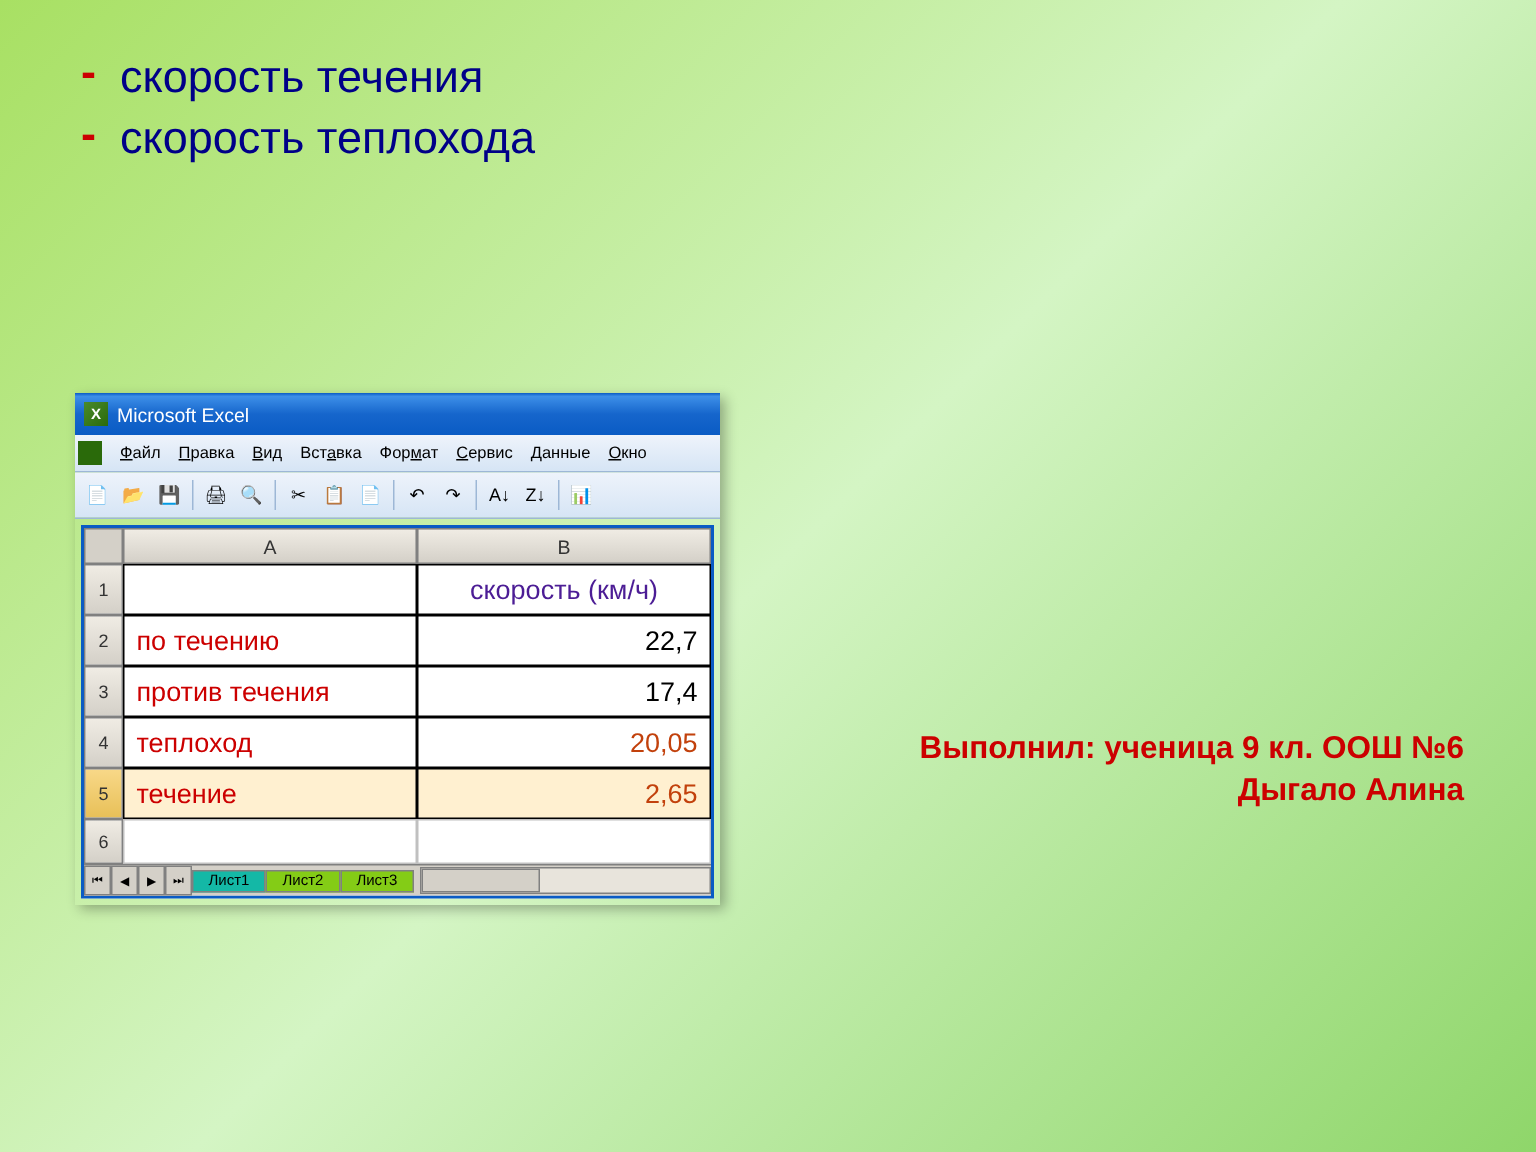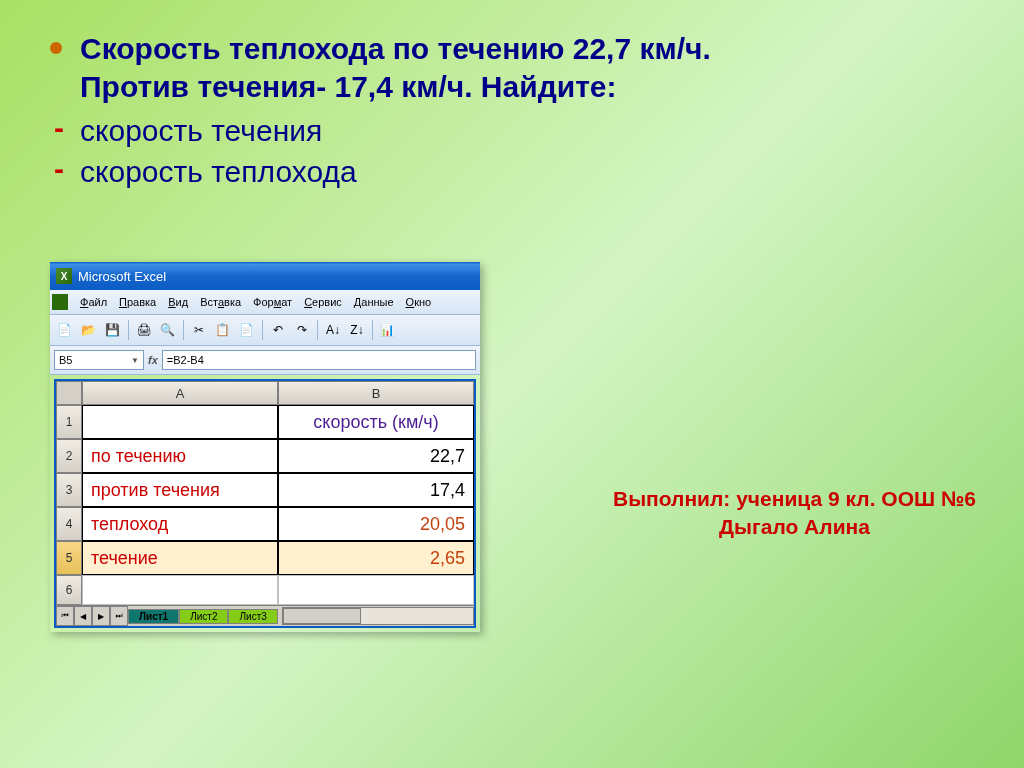--- a/index.html
+++ b/index.html
@@ -45,36 +45,29 @@
 .cell-b{justify-content:flex-end}
 .header-cell{color:#4c1d95;justify-content:center}
 .result-cell{color:#c2410c;font-weight:normal;justify-content:flex-end}
 .row5 .cell{background:#fff0d0}
 .row5 .row-head{background:linear-gradient(to bottom,#f8d888,#e8c058)}
 .row6 .cell{border:1px solid #c0c0c0;min-height:20px}
 .tabs-bar{display:flex;align-items:center;background:#d4d0c8;height:20px;font-size:10px;border-top:1px solid #808080}
 .nav-btns{display:flex}
 .nav-btn{width:16px;height:18px;border:1px solid #808080;display:flex;align-items:center;justify-content:center;font-size:8px;background:#d4d0c8}
 .tab{padding:1px 10px;border:1px solid #808080;background:#84cc16;font-size:10px}
-.tab.active{background:#0f766e;font-weight:bold}
+.tab.active{background:#14b8a6;font-weight:normal}
 .scroll-h{flex:1;height:16px;background:#e8e4dc;border:1px solid #808080;margin-left:4px;position:relative}
 .scroll-thumb{position:absolute;left:0;top:0;height:14px;width:40%;background:#d4d0c8;border:1px solid #808080}
-.attribution{position:absolute;right:48px;top:485px;text-align:center;font-size:21px;font-weight:bold;color:#cc0000;line-height:1.35}
+.attribution{position:absolute;right:48px;top:485px;text-align:right;font-size:21px;font-weight:bold;color:#cc0000;line-height:1.35}
 </style>
 </head>
 <body>
 
 <div class="slide">
-  <div class="bullet-main">
-    <div class="bullet-dot"></div>
-    <div class="main-text">
-      <span>Скорость теплохода по течению 22,7 км/ч.</span><br>
-      <span>Против течения- 17,4 км/ч. Найдите:</span>
-    </div>
-  </div>
   <div class="sub-bullet">
     <div class="sub-dash">-</div>
     <div class="sub-text">скорость течения</div>
   </div>
   <div class="sub-bullet">
     <div class="sub-dash">-</div>
     <div class="sub-text">скорость теплохода</div>
   </div>
 
   <div class="excel-container">
@@ -105,30 +98,20 @@
       <div class="tb-btn">📋</div>
       <div class="tb-btn">📄</div>
       <div class="tb-sep"></div>
       <div class="tb-btn">↶</div>
       <div class="tb-btn">↷</div>
       <div class="tb-sep"></div>
       <div class="tb-btn">A↓</div>
       <div class="tb-btn">Z↓</div>
       <div class="tb-sep"></div>
       <div class="tb-btn">📊</div>
-    </div>
-    <div class="formulabar">
-      <div class="namebox">
-        <span>B5</span>
-        <span class="namebox-arrow">▼</span>
-      </div>
-      <span class="fx-label">fx</span>
-      <div class="formula-input">
-        <span>=B2-B4</span>
-      </div>
     </div>
     <div class="workbook">
       <div class="sheet">
         <div class="sheet-header">
           <div class="corner"></div>
           <div class="col-head">A</div>
           <div class="col-head">B</div>
         </div>
         <div class="sheet-row">
           <div class="row-head">1</div>

